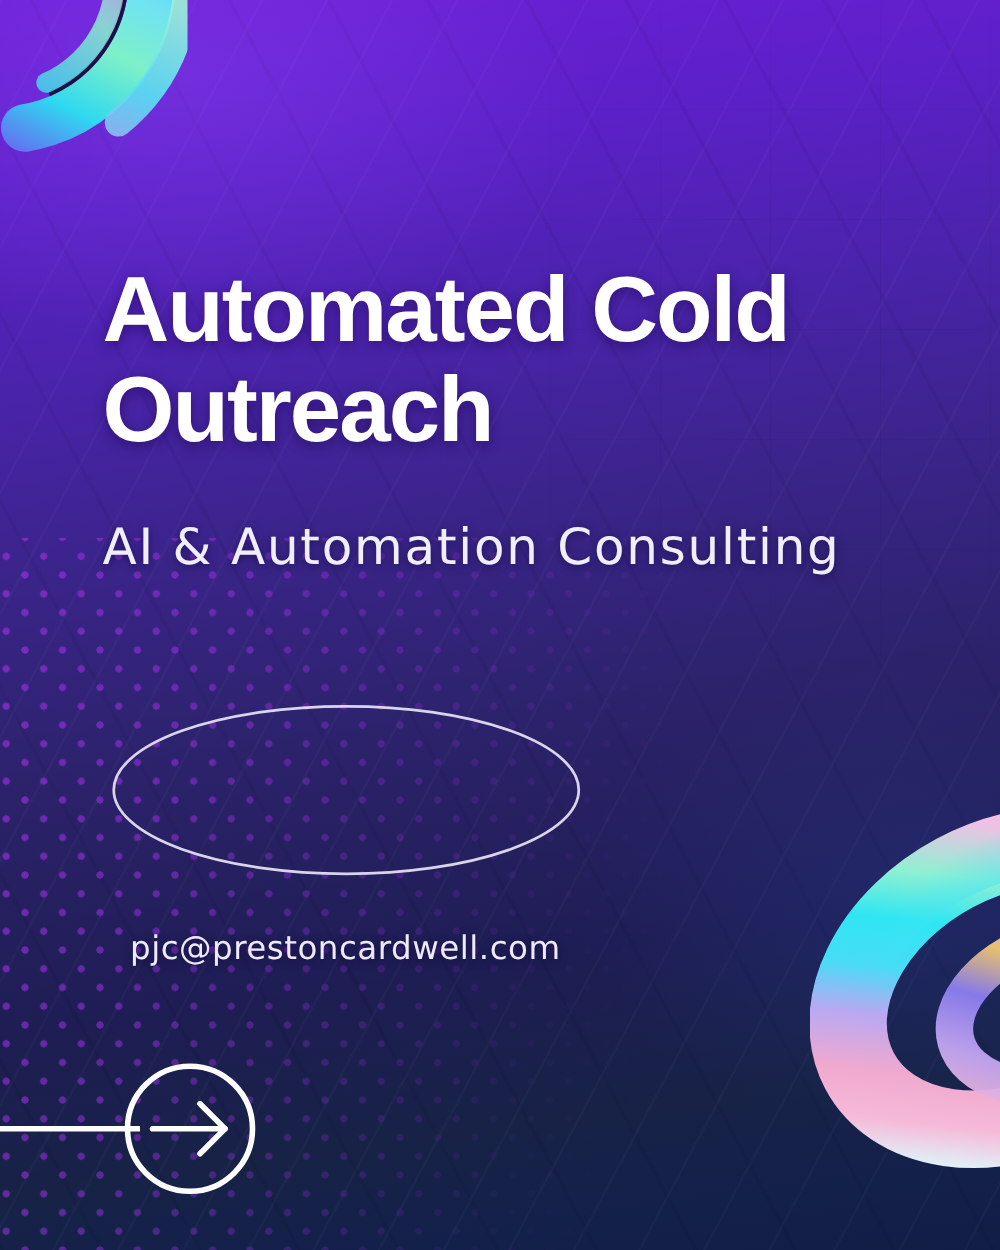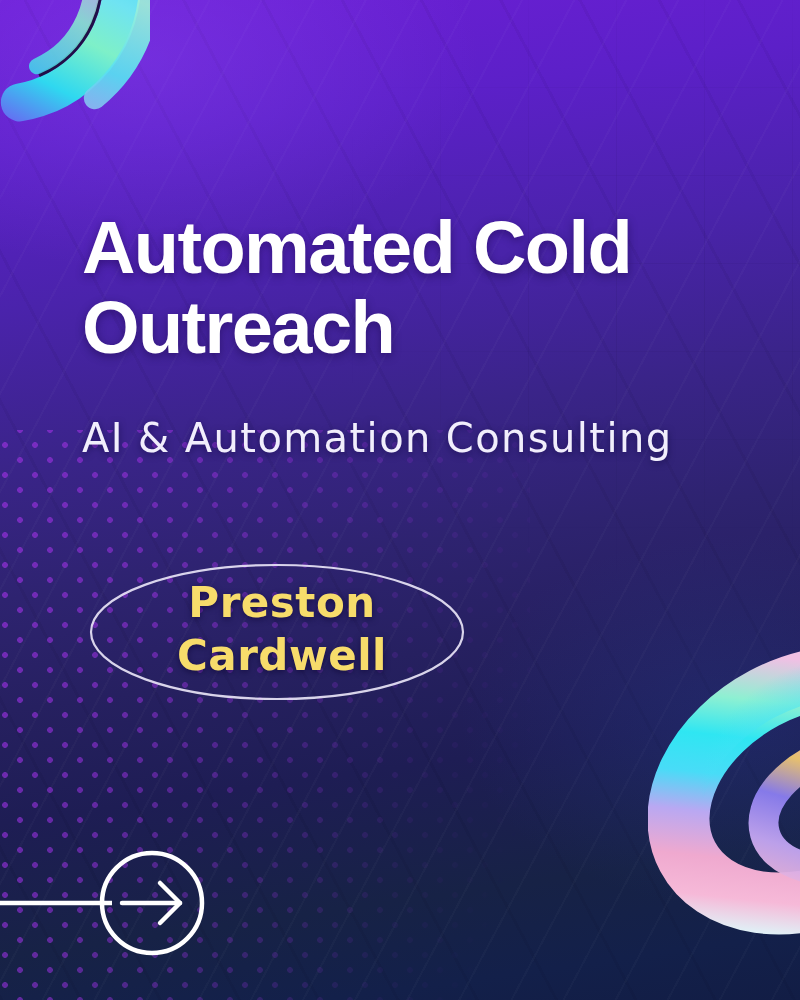--- a/index.html
+++ b/index.html
@@ -228,23 +228,23 @@
   <div class="content">
 
     <h1 id="headline">Automated Cold Outreach</h1>
 
     <p id="subtitle">AI &amp; Automation Consulting</p>
 
     <div id="name-badge">
       <svg id="name-ellipse" width="378" height="140" viewBox="0 0 378 140" aria-hidden="true">
         <ellipse cx="189" cy="70" rx="186" ry="67" fill="none" stroke="#e8e4f6" stroke-width="2.2" opacity=".92"></ellipse>
       </svg>
-      <p id="name-text"><span>Preston</span><br><span>Cardwell</span></p>
     </div>
 
+    <p id="email">pjc@prestoncardwell.com</p>
 
     <div id="cta">
       <svg width="220" height="116" viewBox="0 0 220 116" aria-hidden="true">
         <line x1="0" y1="57" x2="112" y2="57" stroke="#ffffff" stroke-width="4.5"></line>
         <circle cx="152" cy="57" r="50" fill="none" stroke="#ffffff" stroke-width="4.5"></circle>
         <g stroke="#ffffff" stroke-width="4.5" stroke-linecap="round" stroke-linejoin="round" fill="none">
           <line x1="122" y1="57" x2="180" y2="57"></line>
           <polyline points="160,37 180,57 160,77"></polyline>
         </g>
       </svg>

